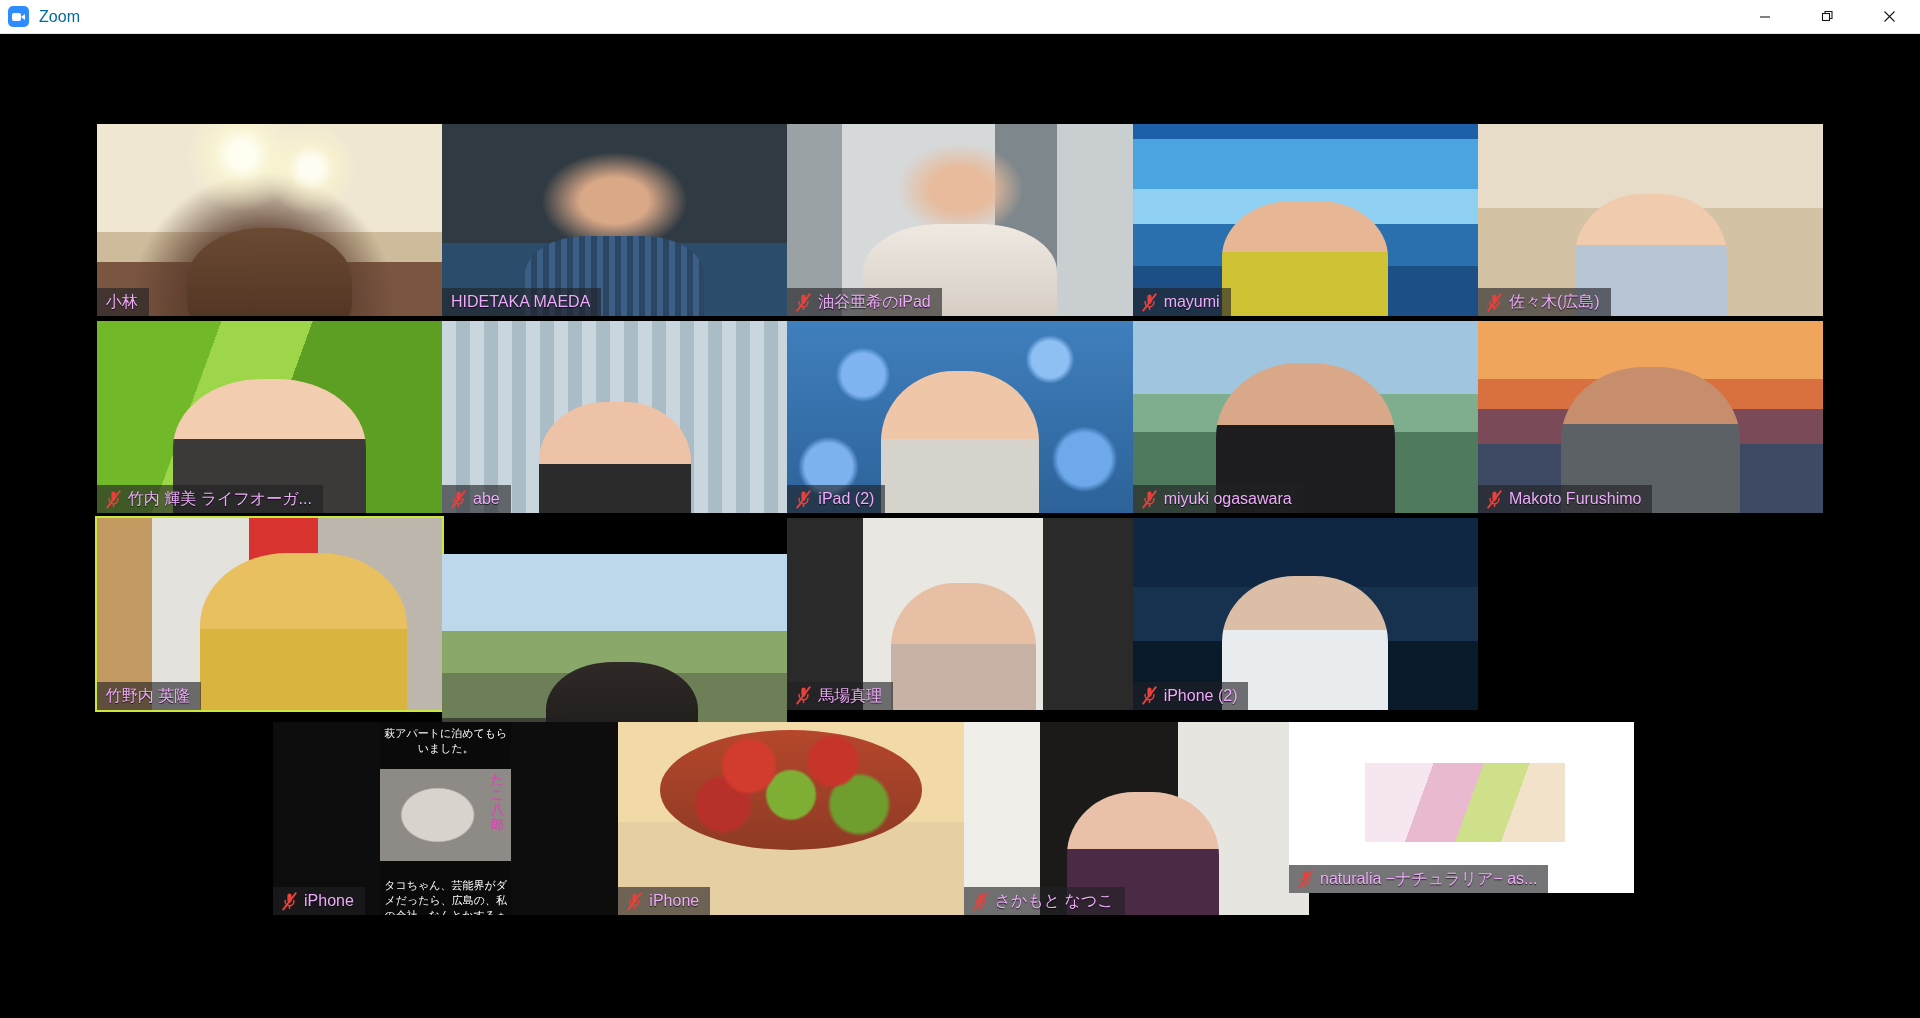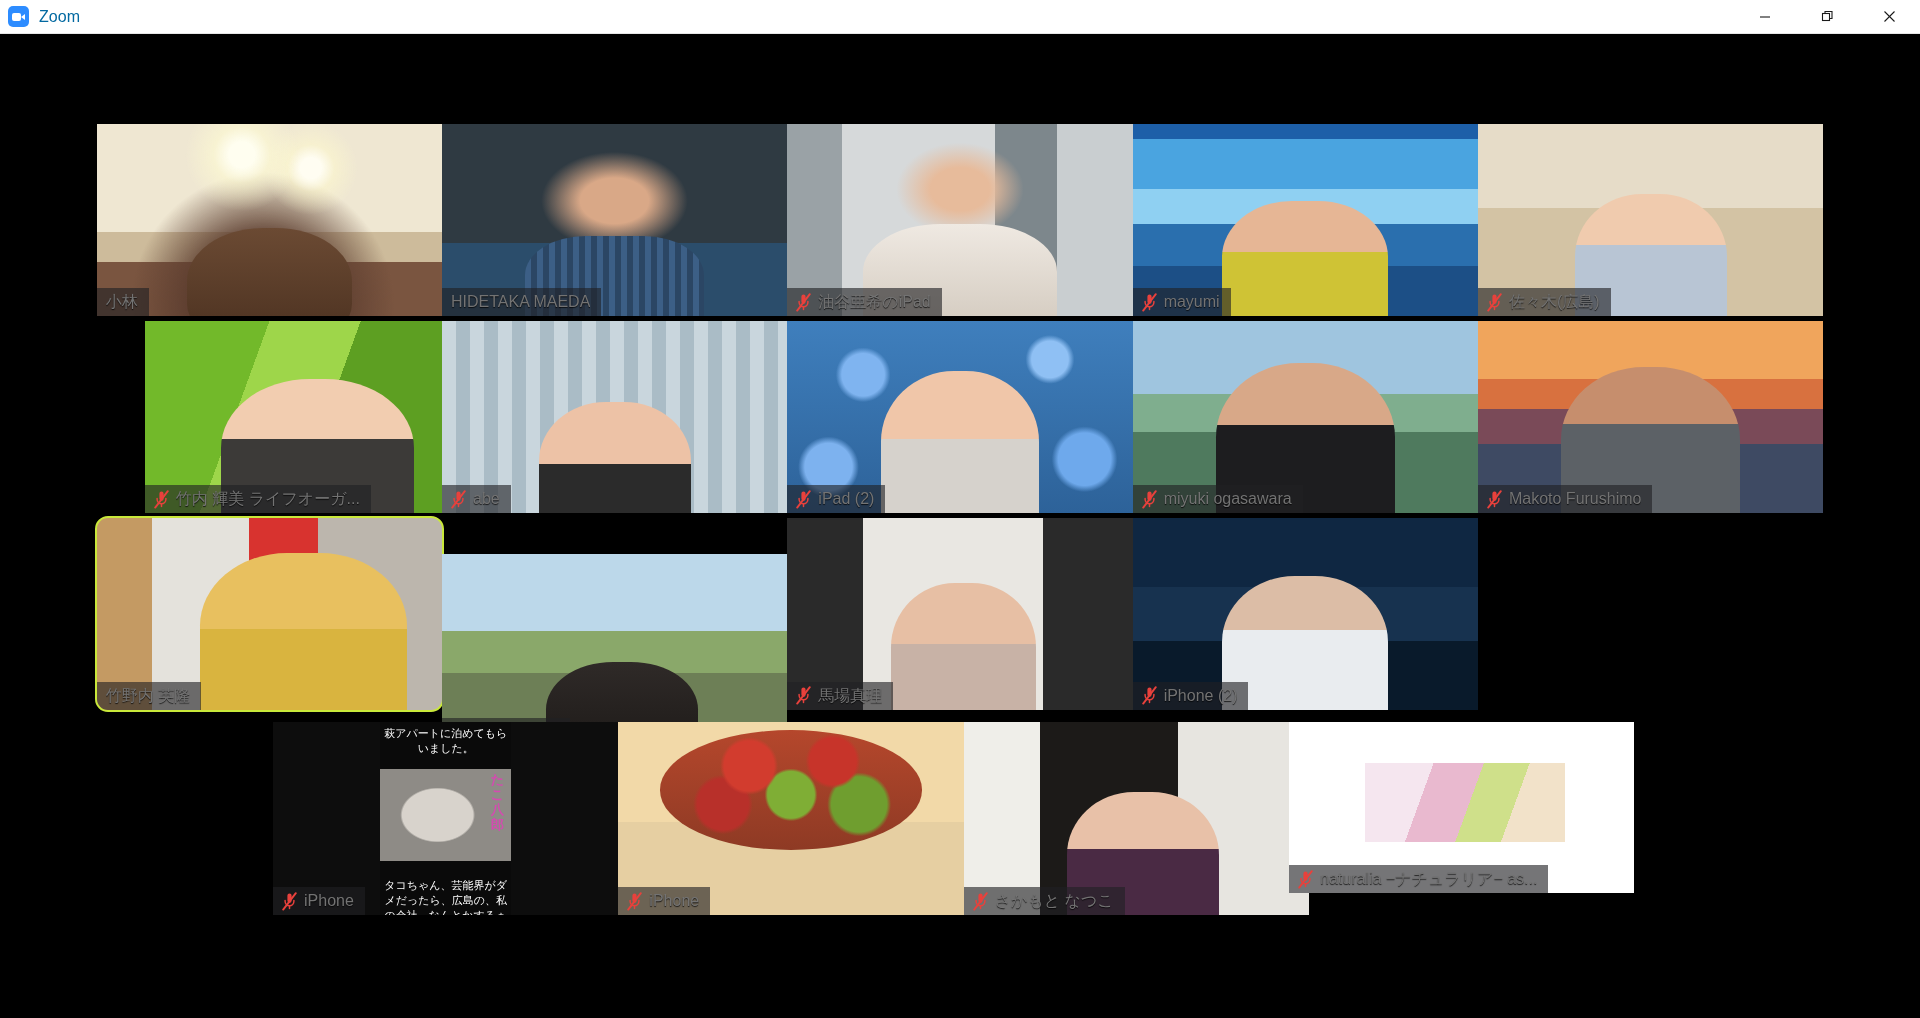--- a/index.html
+++ b/index.html
@@ -81,21 +81,20 @@
   }
 
   .tile {
     position: absolute;
     background: #1a1a1a;
     overflow: hidden;
   }
   .tile.active-speaker {
     outline: 3px solid #c9e83a;
     outline-offset: -1px;
-    border-radius: 11px;
   }
 
   
   .feed {
     position: absolute;
     inset: 0;
     background-color: #26292c;
   }
 
   
@@ -106,21 +105,21 @@
     height: 28px;
     display: flex;
     align-items: center;
     padding: 0 11px 0 9px;
     background: rgba(32,33,36,.62);
     max-width: 96%;
     white-space: nowrap;
     overflow: hidden;
   }
   .plate .nm {
-    color: #737373;
+    color: #f0abfc;
     font-size: 16px;
     line-height: 28px;
     text-shadow: 0 1px 1px rgba(0,0,0,.75);
     overflow: hidden;
     text-overflow: ellipsis;
   }
   .mute {
     width: 15px; height: 19px;
     margin-right: 7px;
     flex: 0 0 auto;
@@ -284,21 +283,21 @@
       <div class="plate">
   <svg class="mute" viewBox="0 0 15 19">
     <path d="M7.5 1.5 a2.1 2.1 0 0 1 2.1 2.1 v5.2 a2.1 2.1 0 0 1 -4.2 0 v-5.2 a2.1 2.1 0 0 1 2.1 -2.1 z" fill="#e8413c"></path>
     <path d="M3.1 8.4 v0.9 a4.4 4.4 0 0 0 8.8 0 v-0.9" fill="none" stroke="#e8413c" stroke-width="1.5" stroke-linecap="round"></path>
     <line x1="7.5" y1="13.7" x2="7.5" y2="16.6" stroke="#e8413c" stroke-width="1.5" stroke-linecap="round"></line>
     <line x1="1.2" y1="17.6" x2="13.8" y2="1.2" stroke="#e8413c" stroke-width="1.9" stroke-linecap="round"></line>
   </svg>
 <span class="nm">mayumi</span>
       </div>
     </div>
-    <div class="tile" style="left: 96.7347px; top: 287.255px; width: 345.306px; height: 191.911px; margin-left: 48px;">
+    <div class="tile" style="left: 96.7347px; top: 287.255px; width: 345.306px; height: 191.911px;">
       <div class="feed bg-grass"></div>
       <div class="plate">
   <svg class="mute" viewBox="0 0 15 19">
     <path d="M7.5 1.5 a2.1 2.1 0 0 1 2.1 2.1 v5.2 a2.1 2.1 0 0 1 -4.2 0 v-5.2 a2.1 2.1 0 0 1 2.1 -2.1 z" fill="#e8413c"></path>
     <path d="M3.1 8.4 v0.9 a4.4 4.4 0 0 0 8.8 0 v-0.9" fill="none" stroke="#e8413c" stroke-width="1.5" stroke-linecap="round"></path>
     <line x1="7.5" y1="13.7" x2="7.5" y2="16.6" stroke="#e8413c" stroke-width="1.5" stroke-linecap="round"></line>
     <line x1="1.2" y1="17.6" x2="13.8" y2="1.2" stroke="#e8413c" stroke-width="1.9" stroke-linecap="round"></line>
   </svg>
 <span class="nm">竹内 輝美 ライフオーガ...</span>
       </div>

